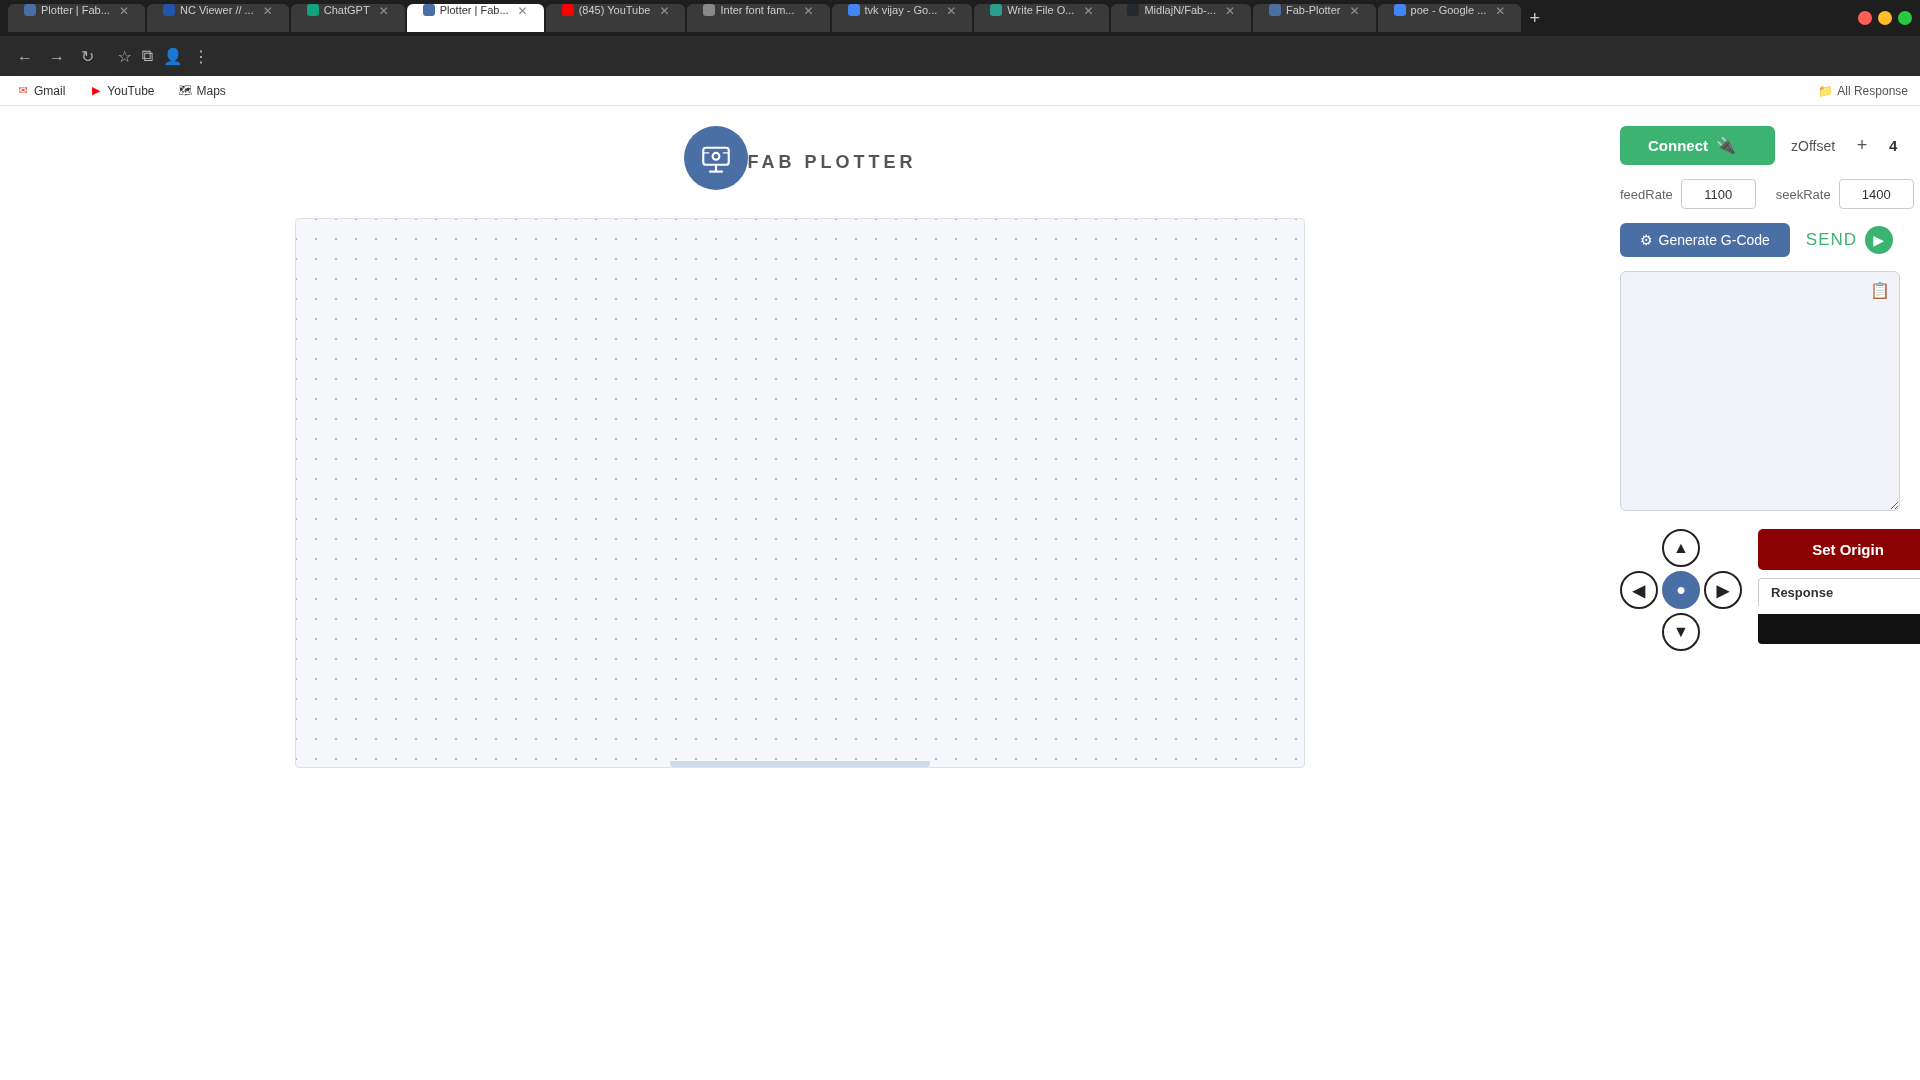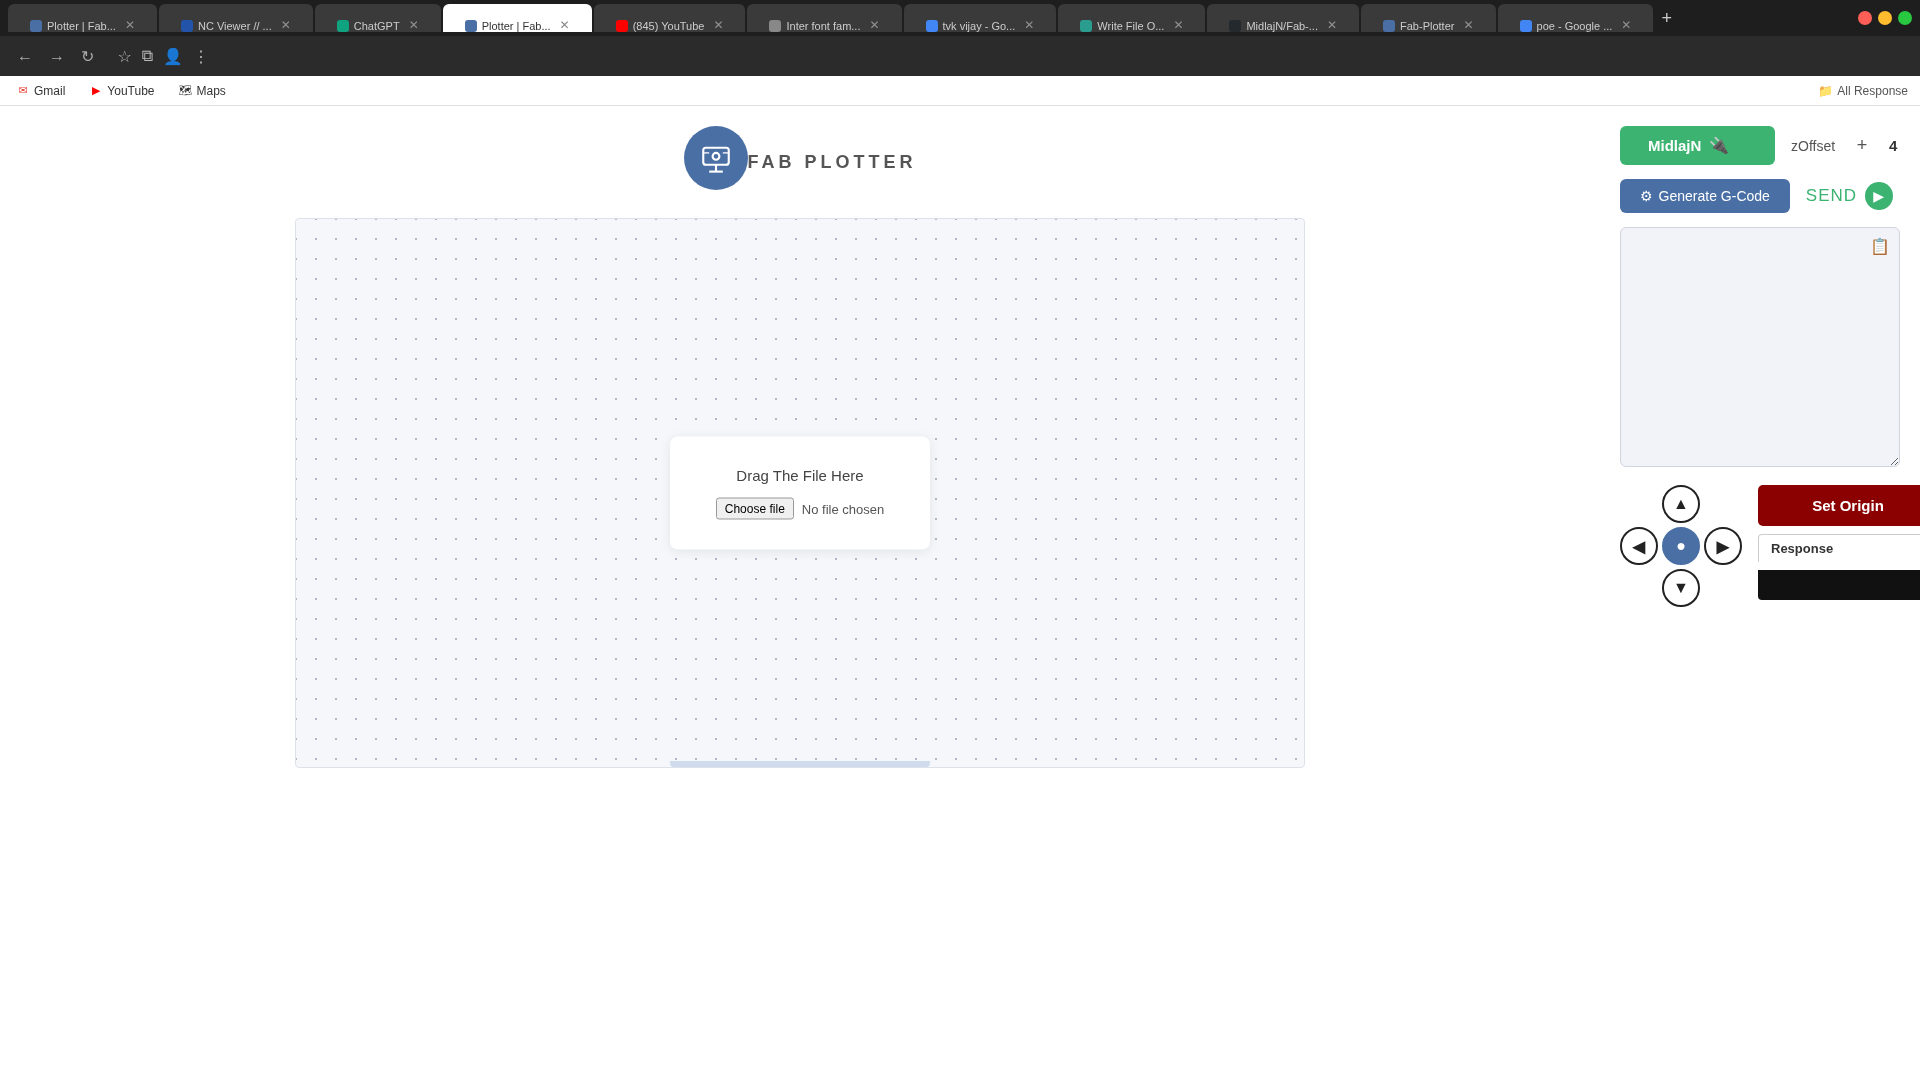--- a/index.html
+++ b/index.html
@@ -22,23 +22,23 @@
       display: flex;
       align-items: center;
       background: #1e1e1e;
       height: 36px;
       padding: 0 8px;
       gap: 2px;
     }
 
     .tab {
       display: flex;
-      align-items: flex-end;
+      align-items: flex-start;
       height: 28px;
-      padding: 0 22px;
+      padding: 0 16px;
       border-radius: 6px 6px 0 0;
       font-size: 11px;
       color: #ccc;
       background: #3a3a3a;
       max-width: 160px;
       white-space: nowrap;
       overflow: hidden;
       text-overflow: ellipsis;
       gap: 5px;
       cursor: pointer;
@@ -662,46 +662,49 @@
           <circle cx="20" cy="18" r="4" fill="none" stroke="white" stroke-width="2.5"></circle>
           <line x1="5" y1="14" x2="12" y2="14" stroke="white" stroke-width="1.5"></line>
           <line x1="28" y1="14" x2="35" y2="14" stroke="white" stroke-width="1.5"></line>
         </svg>
       </div>
       <span class="app-title">FAB PLOTTER</span>
     </div>
 
     <div class="plot-canvas">
 
-      <div class="drop-zone">
-        <div class="drop-zone-text">Drag The File Here</div>
-        <div class="file-input-row">
-          <button class="choose-file-btn">Choose file</button>
-          <span>No file chosen</span>
-        </div>
-      </div>
       <div class="drop-zone-shadow"></div>
     </div>
   </div>
 
   <div class="right-panel">
 
     <div class="connect-row">
       <button class="connect-btn">
-        <span>MidlajN</span>
+        <span>Connect</span>
         <span class="connect-icon">🔌</span>
       </button>
       <div class="zoffset-row">
         <span>zOffset</span>
         <button class="zoffset-btn">+</button>
         <span class="zoffset-val">4</span>
         <button class="zoffset-btn">−</button>
       </div>
     </div>
 
+    <div class="rate-row">
+      <div class="rate-item">
+        <span>feedRate</span>
+        <input class="rate-input" type="text" value="1100" style="">
+      </div>
+      <div class="rate-item">
+        <span>seekRate</span>
+        <input class="rate-input" type="text" value="1400" style="">
+      </div>
+    </div>
 
     <div class="gen-send-row">
       <button class="gen-btn">
         <span>⚙</span>
         <span>Generate G-Code</span>
       </button>
       <button class="send-btn">
         <span>SEND</span>
         <div class="send-icon">▶</div>
       </button>

